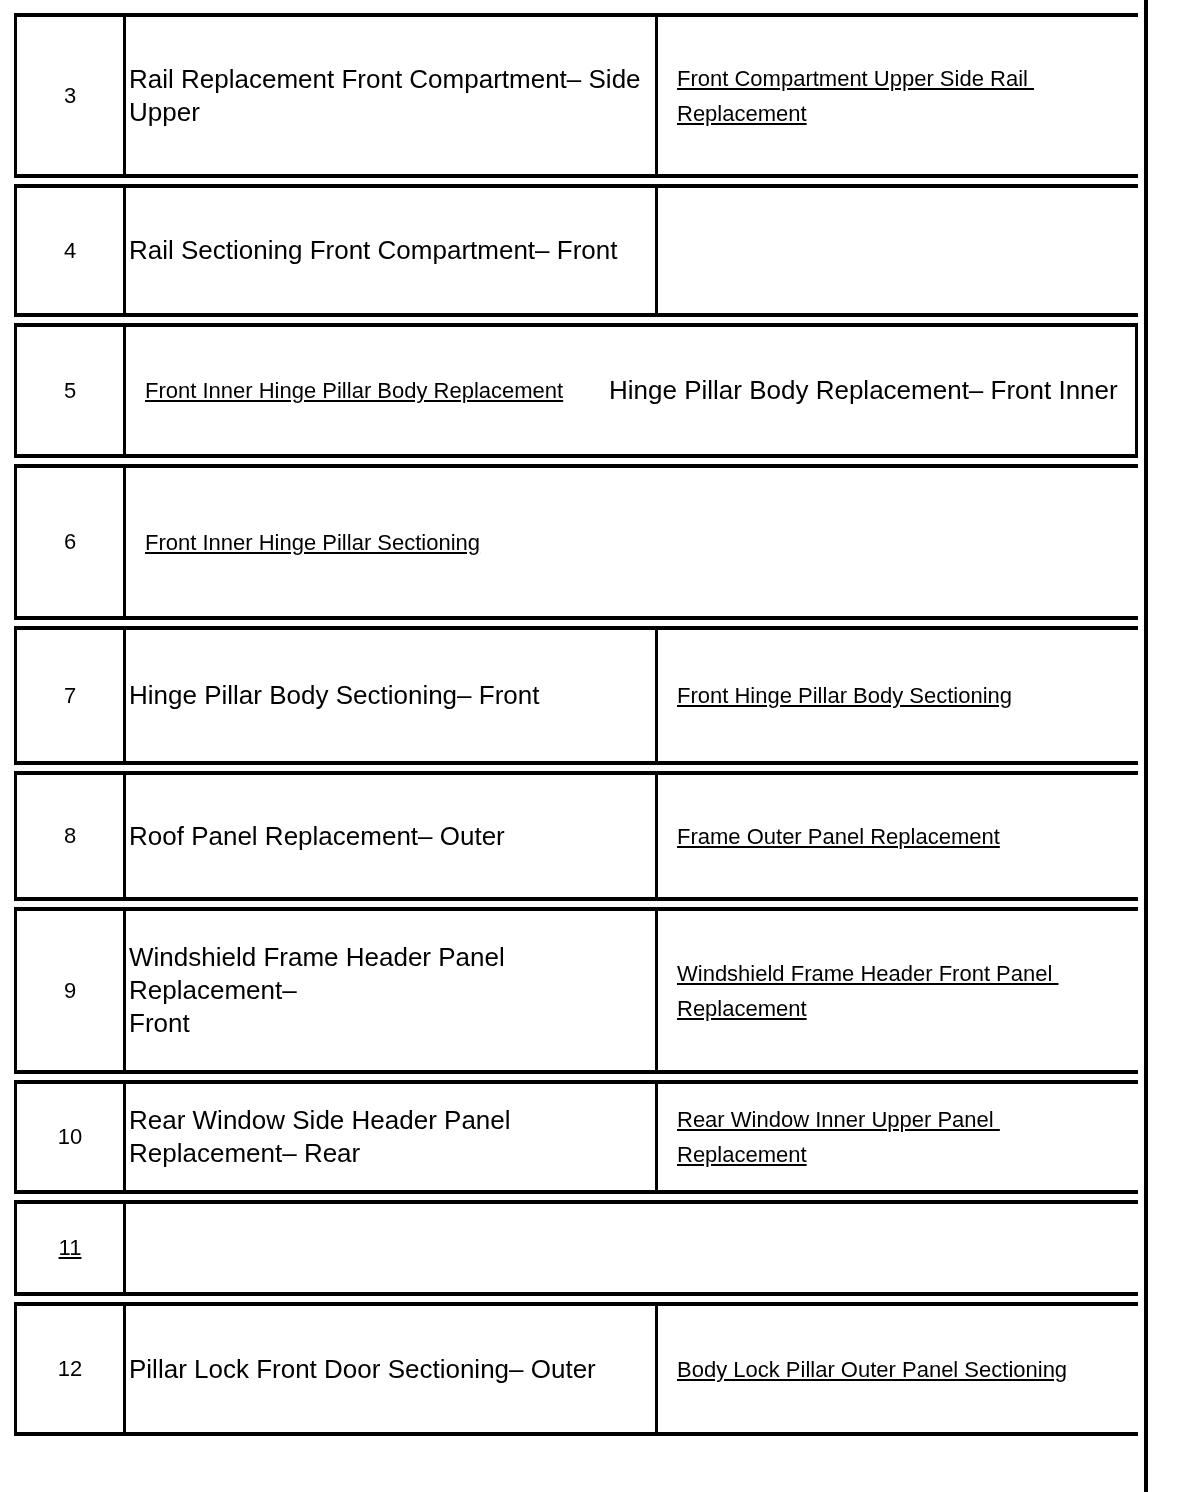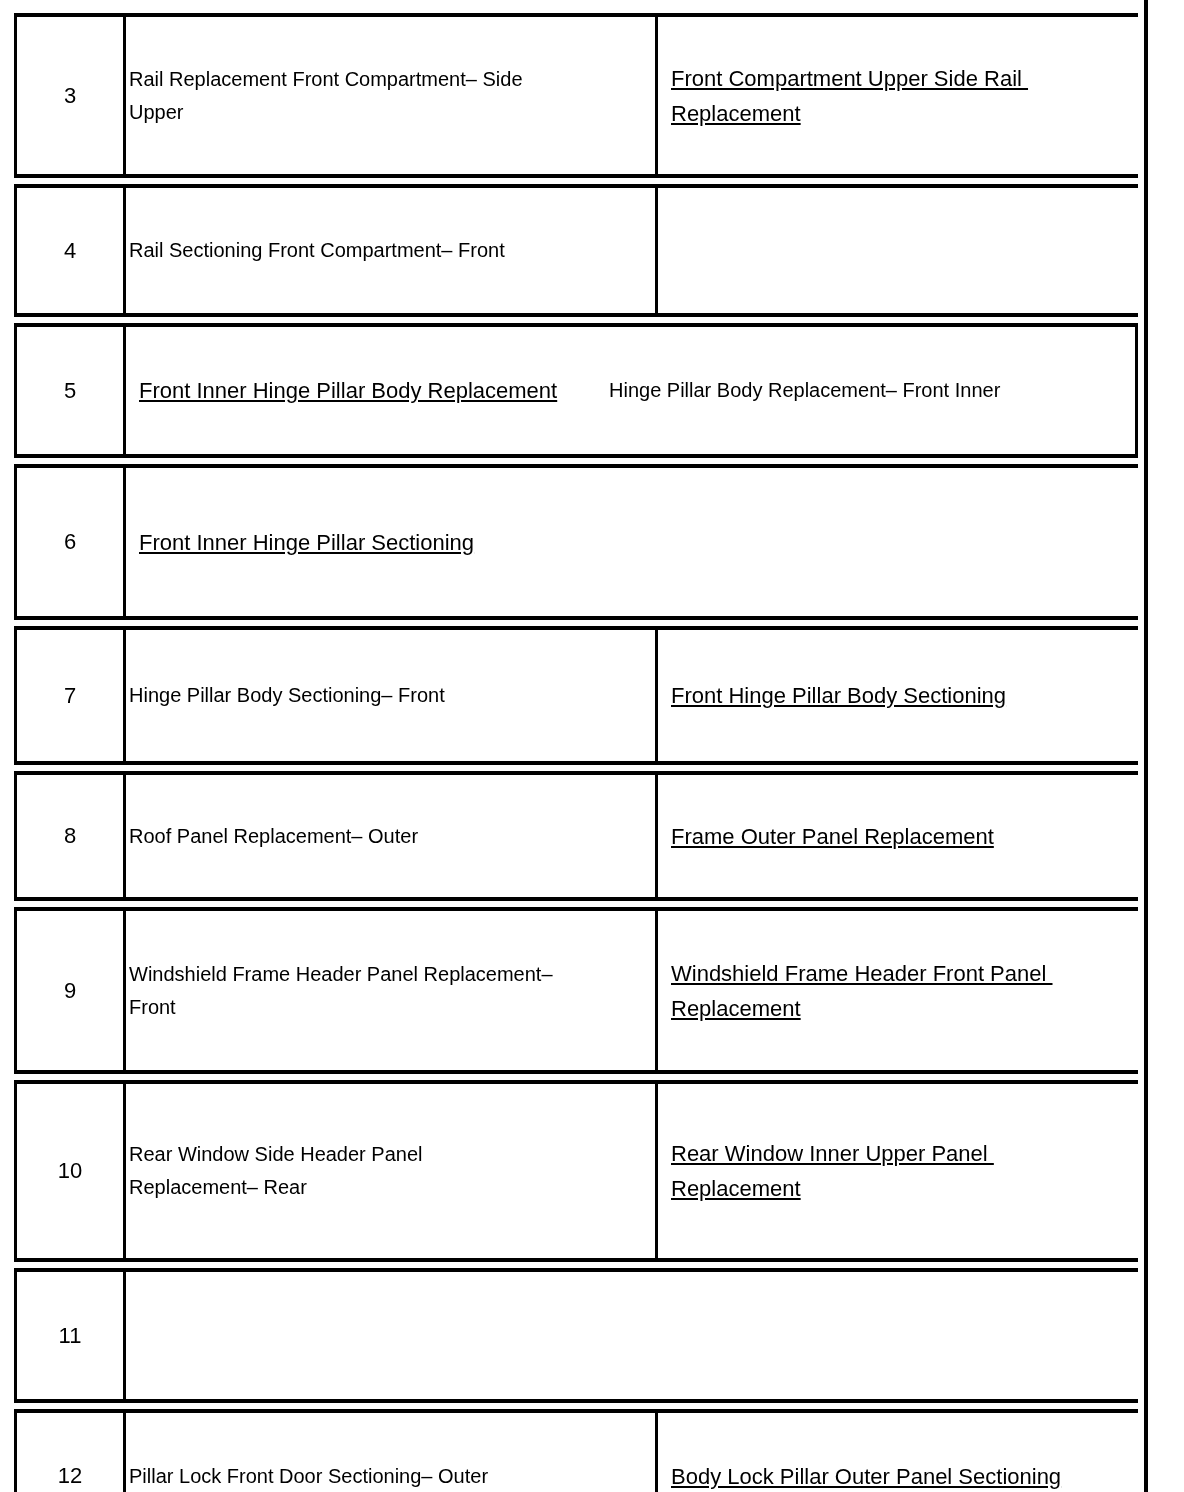--- a/index.html
+++ b/index.html
@@ -29,41 +29,41 @@
     background: #ffffff;
   }
   
   .row:nth-child(1)  { height: 165px; }
   .row:nth-child(2)  { height: 133px; }
   .row:nth-child(3)  { height: 135px; }
   .row:nth-child(4)  { height: 156px; }
   .row:nth-child(5)  { height: 139px; }
   .row:nth-child(6)  { height: 130px; }
   .row:nth-child(7)  { height: 167px; }
-  .row:nth-child(8)  { height: 182px; }
-  .row:nth-child(9)  { height: 135px; }
+  .row:nth-child(8)  { height: 114px; }
+  .row:nth-child(9)  { height: 96px; text-decoration: underline; }
   .row:nth-child(10) { height: 134px; }
 
   .cell { display: flex; align-items: center; min-width: 0; }
   .cell.num {
     width: 109px;
     border-right: 3px solid #000000;
     justify-content: center;
     font-size: 22px;
   }
   .cell.desc {
     width: 532px;
     border-right: 3px solid #000000;
     padding: 2px 12px 2px 3px;
-    font-size: 20px;
+    font-size: 26px;
     line-height: 33px;
   }
   .cell.linkcol {
     width: 480px;
-    padding: 2px 4px 2px 13px;
+    padding: 2px 4px 2px 19px;
     font-size: 22px;
     line-height: 35px;
   }
   .cell.desc .txt { white-space: pre-wrap; }
   .cell.linkcol a {
     color: #000000;
     text-decoration: underline;
     white-space: pre-wrap;
     cursor: pointer;
   }

